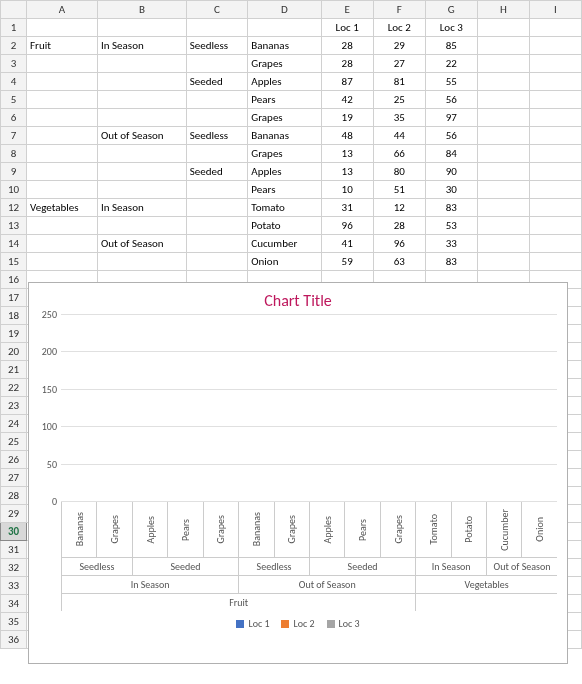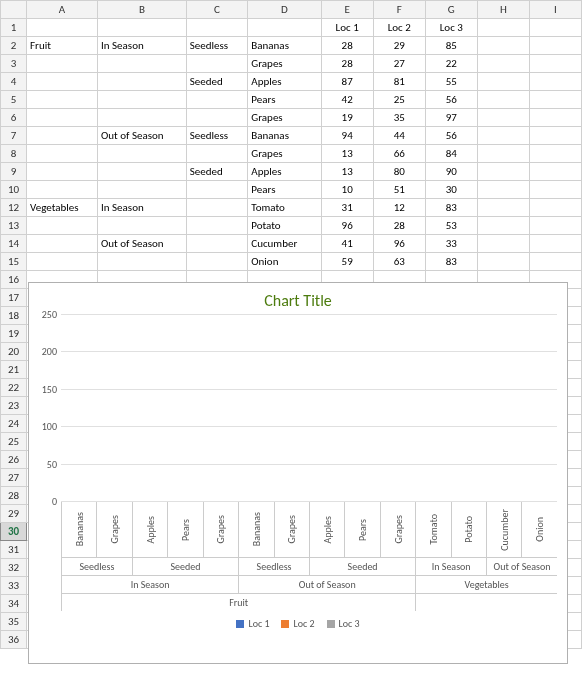--- a/index.html
+++ b/index.html
@@ -52,21 +52,21 @@
     top: 282px;
     width: 540px;
     height: 382px;
     background: #fff;
     border: 1px solid #b0b0b0;
     padding: 6px 6px 2px 6px;
   }
   .chart-title {
     text-align: center;
     font-size: 16px;
-    color: #4d7c0f;
+    color: #be185d;
     margin: 2px 0 4px 0;
   }
   .plot {
     position: relative;
     height: 188px;
     margin-left: 26px;
     margin-right: 4px;
     border-bottom: 1px solid #b0b0b0;
   }
   .gridline {
@@ -241,21 +241,21 @@
         <td class="num">97</td>
         <td></td>
         <td></td>
       </tr>
       <tr>
         <td class="rowhead">7</td>
         <td></td>
         <td>Out of Season</td>
         <td>Seedless</td>
         <td>Bananas</td>
-        <td class="num">94</td>
+        <td class="num">48</td>
         <td class="num">44</td>
         <td class="num">56</td>
         <td></td>
         <td></td>
       </tr>
       <tr>
         <td class="rowhead">8</td>
         <td></td>
         <td></td>
         <td></td>

